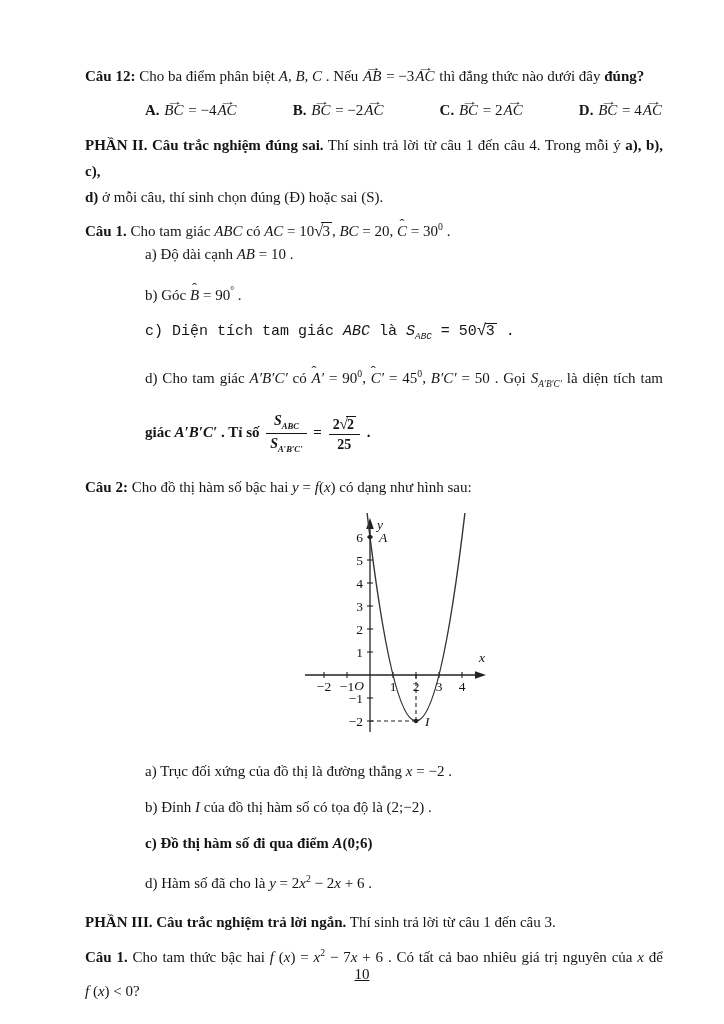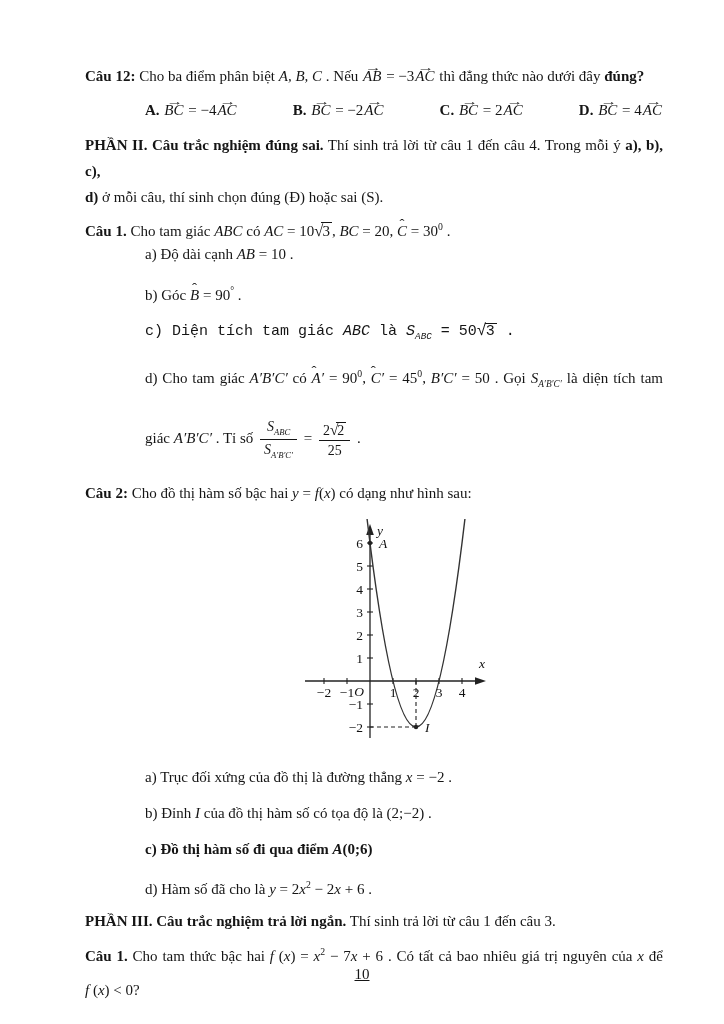--- a/index.html
+++ b/index.html
@@ -34,25 +34,25 @@
           text-align:center; line-height:1.25; font-size:0.93em; margin:0 3px;justify-content:space-between; }
   .frac .num { border-bottom:1px solid #151515; padding:0 4px 1px; }
   .frac .den { padding:1px 4px 0; }
 
   
   #q12-stem   { margin-top:0; }
   #phan2-l1   { margin-top:12px; line-height:26px; }
   #phan2-l2   { line-height:26px; }
   #c1-stem    { margin-top:6px; line-height:22px; }
   #c1-a { margin-top:2px; } #c1-b { margin-top:17px; } #c1-c { margin-top:16px;font-family:Liberation Mono, monospace; }
-  #c1-d1 { margin-top:17px; } #c1-d2 { margin-top:24px; line-height:40px; }
+  #c1-d1 { margin-top:17px; } #c1-d2 { margin-top:18px; line-height:40px;font-weight:bold; }
   #c2-stem { margin-top:22px; }
   #graph-wrap { margin:16px 0 0 213px; width:205px; height:228px; }
   #c2-a { margin-top:20px; } #c2-b { margin-top:16px; } #c2-c { margin-top:16px;font-weight:bold; } #c2-d { margin-top:16px; }
-  #phan3 { margin-top:12px; }
+  #phan3 { margin-top:19px; }
   #c3-1a { margin-top:11px; }
   #c3-1b { margin-top:14px; }
 
   #page-number { position:absolute; top:966px; left:0; width:724px; text-align:center;text-decoration:underline; }
 
   
   .ax    { stroke:#222; stroke-width:1.3; }
   .tick  { stroke:#222; stroke-width:1.1; }
   .fil   { fill:#222; }
   .dash  { stroke:#222; stroke-width:1.1; stroke-dasharray:4,3; }

